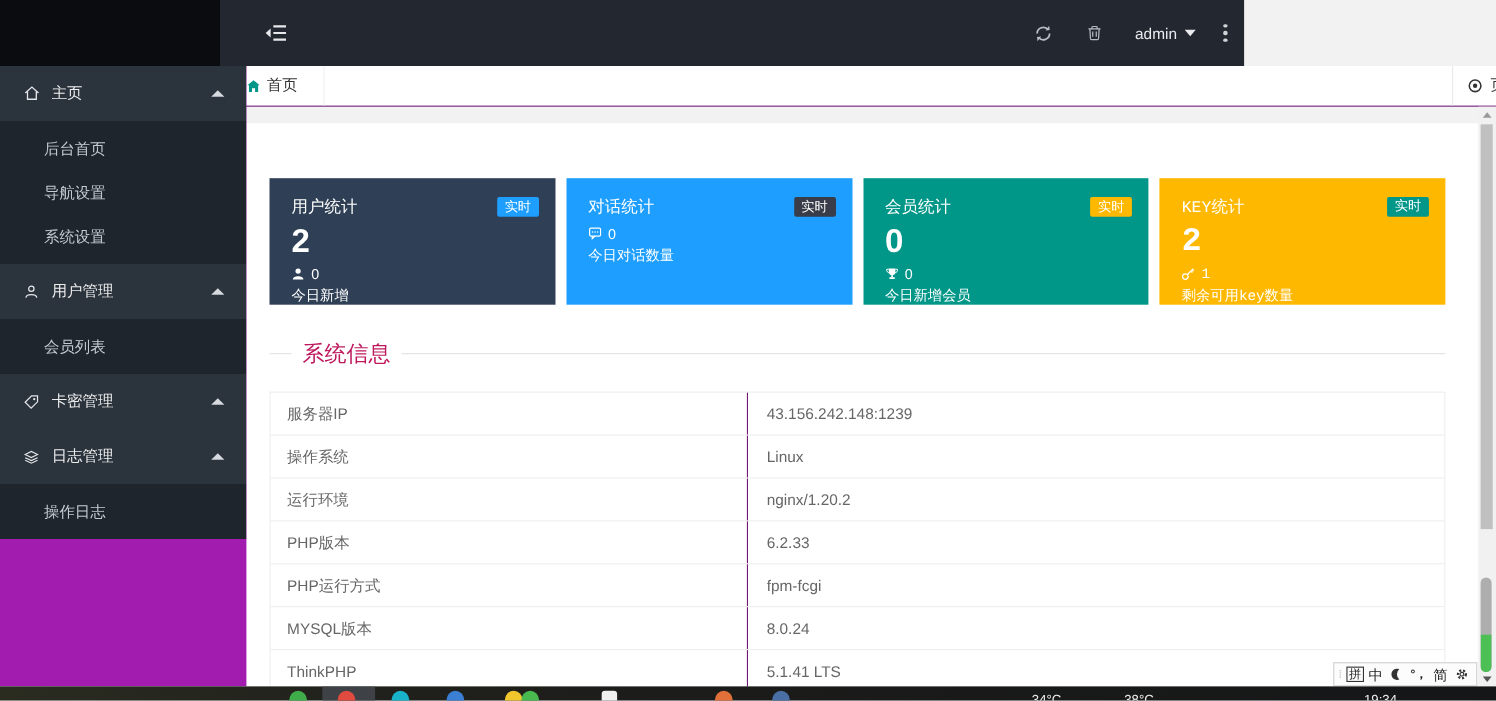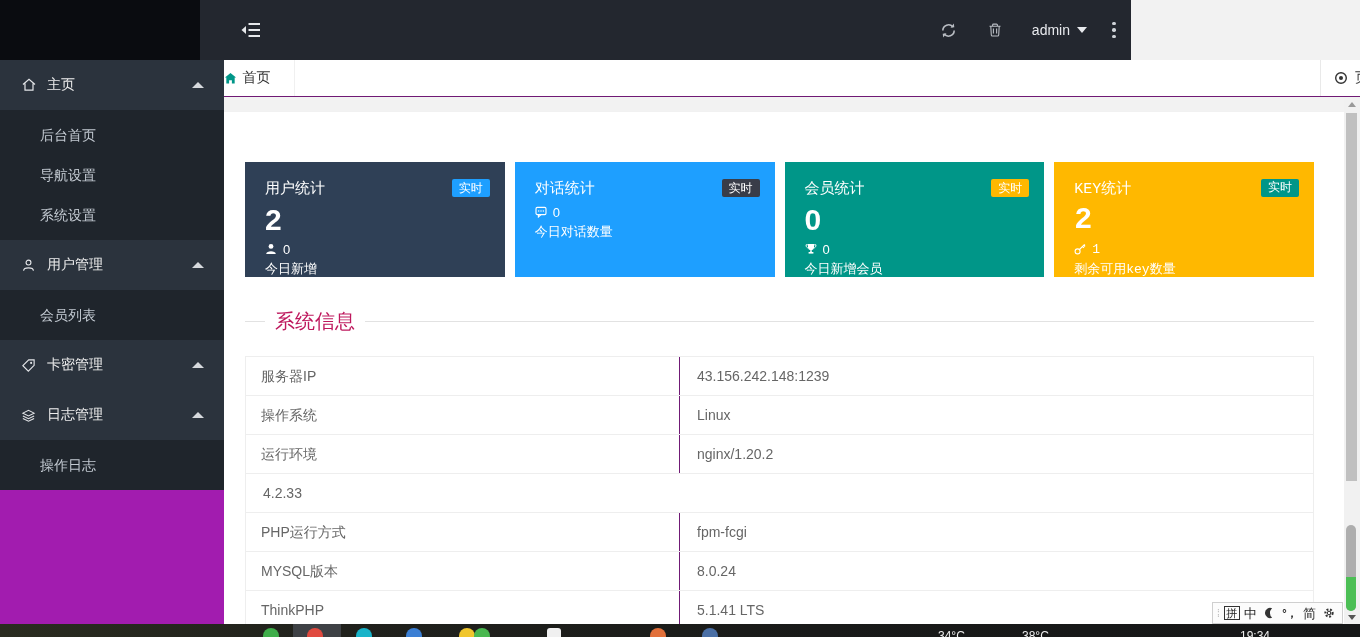--- a/index.html
+++ b/index.html
@@ -284,21 +284,22 @@
       </div>
       <div class="info-row">
         <div class="info-cell-label">操作系统</div>
         <div class="info-cell-value">Linux</div>
       </div>
       <div class="info-row">
         <div class="info-cell-label">运行环境</div>
         <div class="info-cell-value">nginx/1.20.2</div>
       </div>
       <div class="info-row">
-        <div class="info-cell-value">4.2.33</div>
+        <div class="info-cell-label">PHP版本</div>
+        <div class="info-cell-value">6.2.33</div>
       </div>
       <div class="info-row">
         <div class="info-cell-label">PHP运行方式</div>
         <div class="info-cell-value">fpm-fcgi</div>
       </div>
       <div class="info-row">
         <div class="info-cell-label">MYSQL版本</div>
         <div class="info-cell-value">8.0.24</div>
       </div>
       <div class="info-row">

